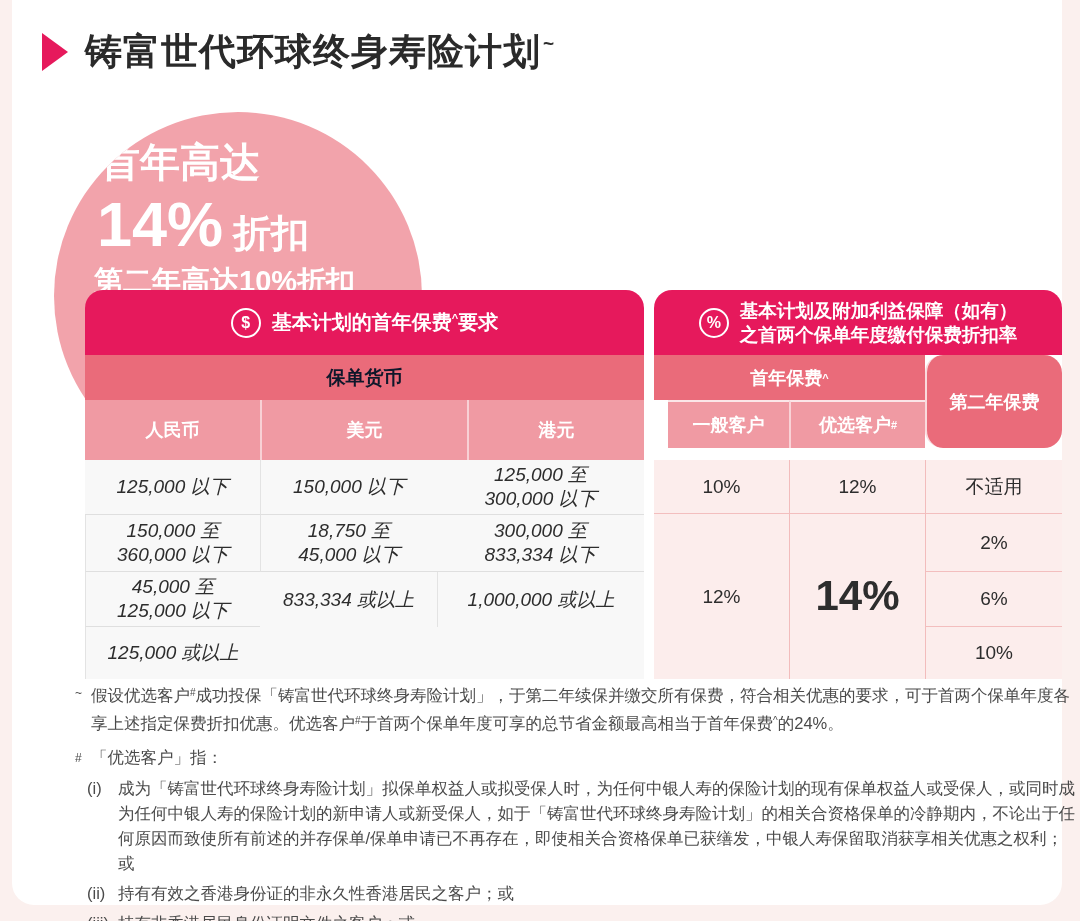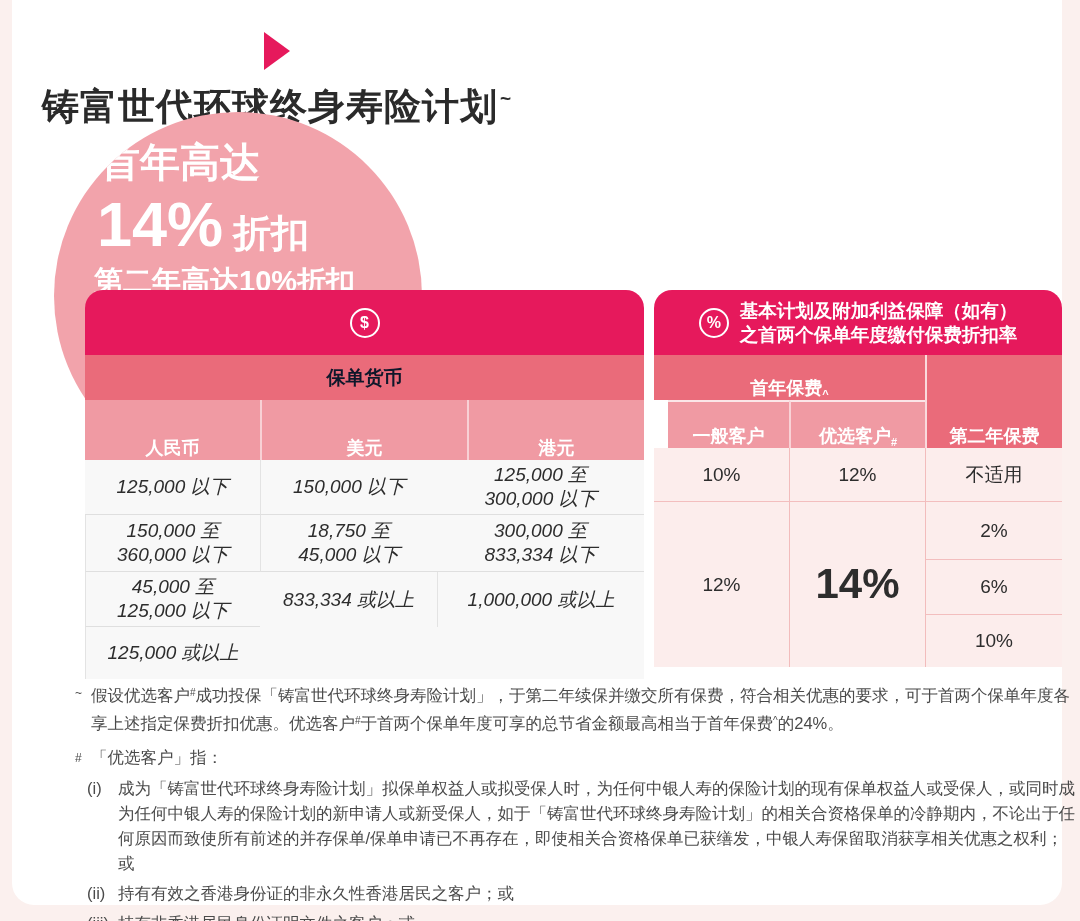--- a/index.html
+++ b/index.html
@@ -6,21 +6,21 @@
   body{
     font-family:"Liberation Sans","DejaVu Sans",sans-serif;
     width:1080px;height:921px;overflow:hidden;
   }
   .page{position:relative;width:1080px;height:921px;background:#FBF0EE;}
   .card{
     position:absolute;left:12px;top:0;width:1050px;height:905px;
     background:#FFFFFF;border-radius:0 0 22px 22px;
   }
   
-  .title-row{position:absolute;left:30px;top:32px;display:flex;align-items:center;gap:17px;flex-direction:column;}
+  .title-row{position:absolute;left:30px;top:32px;display:flex;align-items:center;gap:17px;}
   .tri{
     width:0;height:0;border-left:26px solid #E6195C;
     border-top:19px solid transparent;border-bottom:19px solid transparent;
   }
   h1{
     margin:0;font-size:37px;font-weight:700;color:#2A2A2A;letter-spacing:1px;line-height:1.1;
   }
   .title-sup{font-size:19px;font-weight:700;vertical-align:14px;margin-left:2px;}
   
   .circle{
@@ -47,46 +47,47 @@
     font-size:16px;font-weight:700;color:#FFF;
   }
   .head-text{font-size:20px;line-height:1.25;}
   .head-text sup,.band-cell sup{font-size:11px;vertical-align:7px;}
   .band2{
     height:45px;background:#EA6B7A;color:#0f172a;font-size:19px;font-weight:700;
     display:flex;align-items:center;justify-content:center;
   }
   .band3{display:flex;height:60px;background:#F09AA3;}
   .band-cell{
-    display:flex;align-items:flex-end;justify-content:center;
+    display:flex;align-items:center;justify-content:center;
     color:#FFF;font-size:18px;font-weight:700;box-sizing:border-box;
   }
   .sep-l{border-left:2px solid rgba(255,255,255,0.55);}
   
   .tbody-left{
     display:grid;grid-template-columns:175px 177px 207px;grid-template-rows:55px 57px 55px 52px;
     background:#F8F8F8;
   }
   .cell{
     display:flex;align-items:center;justify-content:center;text-align:center;
     font-size:19px;color:#2D2D2D;box-sizing:border-box;white-space:pre-line;line-height:1.25;
   }
   .tbody-left .cell{border-bottom:1px solid #DFDFDF;font-style:italic;}
   .tbody-left .cell.lastrow{border-bottom:none;}
   .tbody-left .cell.vl{border-left:1px solid #E3E3E3;}
   
   .mid-right{display:grid;grid-template-columns:135px 136px 137px;grid-template-rows:45px 48px;}
   .cellA{grid-column:1/3;grid-row:1;background:#EA6B7A;}
-  .cellB{grid-column:3;grid-row:1/3;background:#EA6B7A;border-left:2px solid rgba(255,255,255,0.75);}
+  .cellB{grid-column:3;grid-row:1/3;background:#EA6B7A;border-left:2px solid rgba(255,255,255,0.75);border-radius:18px;}
   .cellC{grid-column:1;grid-row:2;background:#F09AA3;border-top:2px solid rgba(255,255,255,0.75);margin-left:14px;}
   .cellD{grid-column:2;grid-row:2;background:#F09AA3;border-top:2px solid rgba(255,255,255,0.75);border-left:2px solid rgba(255,255,255,0.55);}
   
   .tbody-right{
     display:grid;grid-template-columns:135px 136px 137px;grid-template-rows:53px 58px 55px 53px;
     background:#FCEDEC;
+    margin-top:12px;
   }
   .tbody-right .cell{color:#2D2D2D;}
   .tbody-right .bt{border-top:1px solid #F3BEBE;}
   .tbody-right .vl{border-left:1px solid #F2BCBC;}
   .span3{grid-row:2/5;}
   .big-discount{font-size:42px;font-weight:700;color:#E6195C;}
   
   .footnotes{
     position:absolute;left:63px;top:680px;width:1002px;
     font-size:16.5px;line-height:25px;color:#4A4A4A;
@@ -115,20 +116,21 @@
       <div class="c2">
         <span class="big">14%</span>
         <span class="word">折扣</span>
       </div>
       <div class="c3">第二年高达10%折扣</div>
     </div>
 
     <div class="tbl tbl-left">
       <div class="tbl-head">
         <span class="icon-circle">$</span>
+        <span class="head-text"><span>基本计划的首年保费</span><sup>^</sup><span>要求</span></span>
       </div>
       <div class="band2">保单货币</div>
       <div class="band3">
         <div class="band-cell" style="width:175px">人民币</div>
         <div class="band-cell sep-l" style="width:207px">美元</div>
         <div class="band-cell sep-l" style="width:177px">港元</div>
       </div>
       <div class="tbody-left">
         <div class="cell">125,000 以下</div>
         <div class="cell vl">150,000 以下</div>

